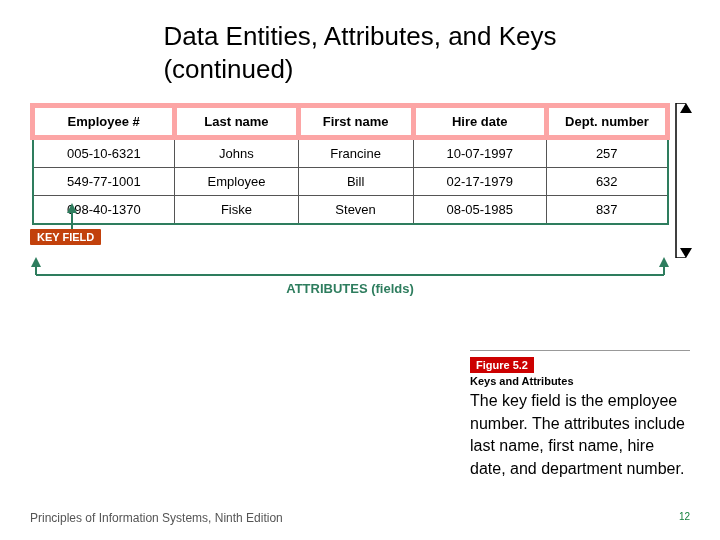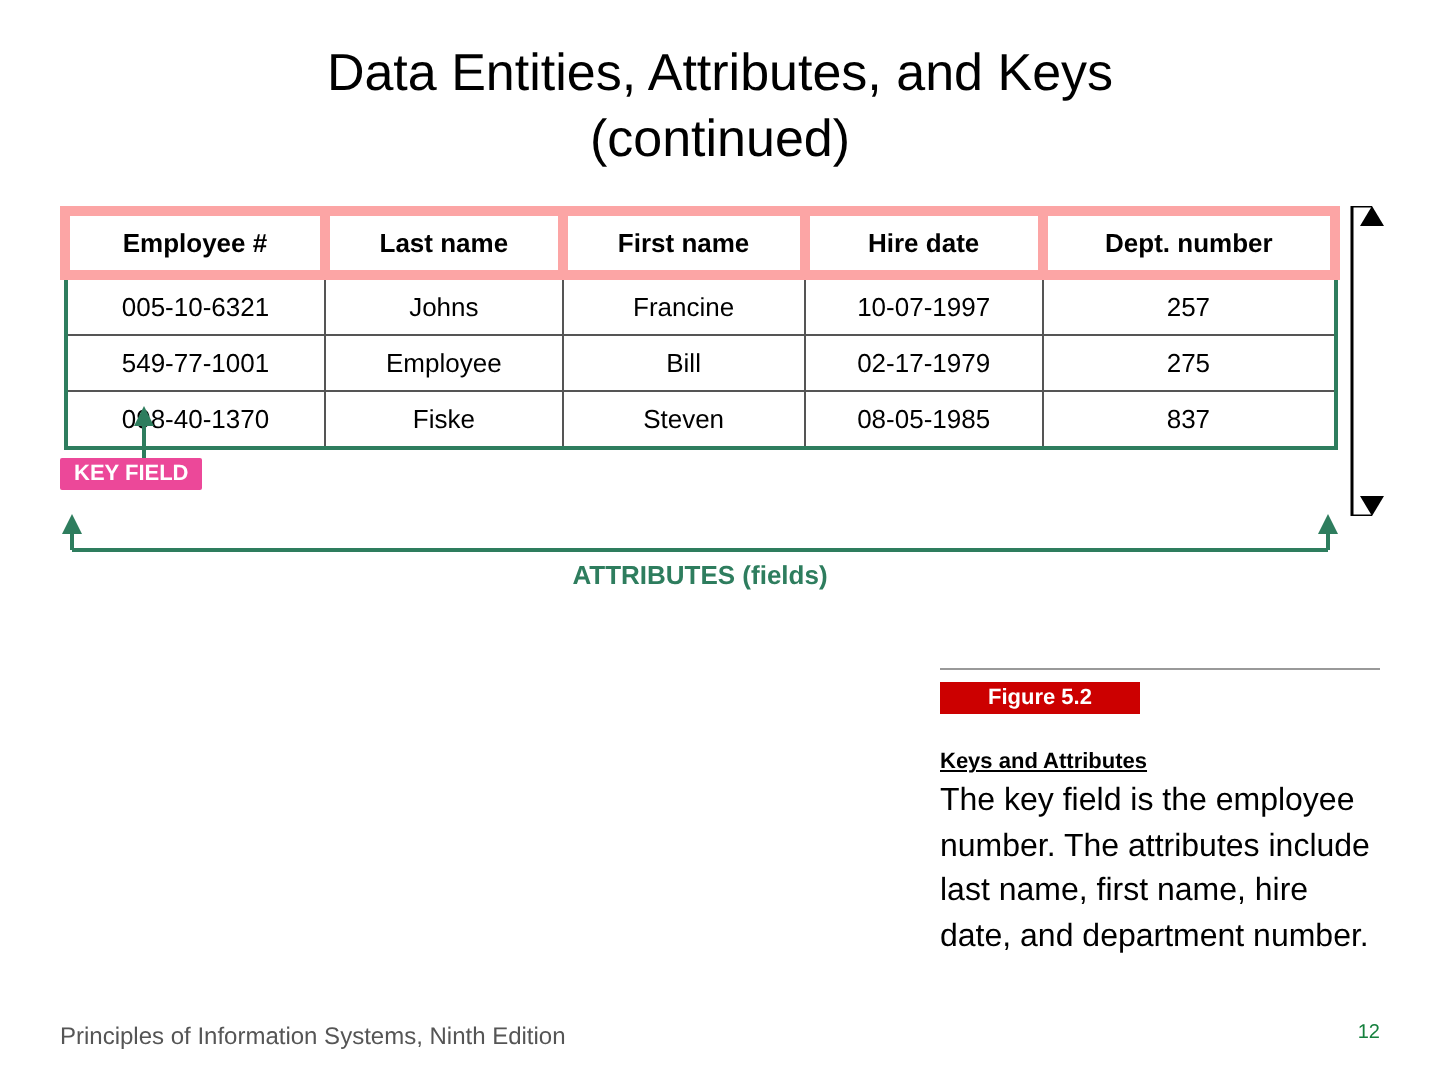--- a/index.html
+++ b/index.html
@@ -17,21 +17,20 @@
       height: 540px;
       padding: 20px 30px;
       display: flex;
       flex-direction: column;
       align-items: center;
     }
 
     .title {
       font-size: 26px;
       font-weight: normal;
-      text-align: center;
       color: #000;
       margin-bottom: 18px;
       line-height: 1.25;
     }
 
     .table-container {
       position: relative;
       width: 640px;
     }
 
@@ -46,51 +45,50 @@
       border: 5px solid #fca5a5;
       padding: 6px 8px;
       font-size: 13px;
       font-weight: bold;
       text-align: center;
       color: #000;
     }
 
     .main-table td {
       border: 1px solid #555;
-      padding: 6px 9px;
+      padding: 6px 24px;
       font-size: 13px;
       text-align: center;
       color: #000;
       background: #fff;
     }
 
     
     .figure-area {
       position: absolute;
       right: 30px;
       bottom: 60px;
       width: 220px;
     }
 
     .figure-title-box {
       background: #cc0000;
       color: #fff;
       font-size: 11px;
       font-weight: bold;
-      padding: 2px 24px;
+      padding: 2px 6px;
       display: inline-block;
-      margin-bottom: 18px;
+      margin-bottom: 2px;
     }
 
     .figure-caption-title {
       font-size: 11px;
       font-weight: bold;
       color: #000;
       margin-bottom: 3px;
-      text-decoration: underline;
     }
 
     .figure-caption-text {
       font-size: 16px;
       color: #000;
       line-height: 1.4;
     }
 
     .figure-divider {
       border: none;
@@ -148,21 +146,21 @@
             <td>Johns</td>
             <td>Francine</td>
             <td>10-07-1997</td>
             <td>257</td>
           </tr>
           <tr>
             <td>549-77-1001</td>
             <td>Employee</td>
             <td>Bill</td>
             <td>02-17-1979</td>
-            <td>275</td>
+            <td>632</td>
           </tr>
           <tr>
             <td>098-40-1370</td>
             <td>Fiske</td>
             <td>Steven</td>
             <td>08-05-1985</td>
             <td>837</td>
           </tr>
         </tbody>
       </table>
@@ -178,21 +176,21 @@
       </svg>
 
     </div>
 
     <div style="position:relative; width:640px; height:30px; margin-top:0px;">
 
       <svg style="position:absolute; left:32px; top:-22px; width:20px; height:30px;">
         <line x1="10" y1="28" x2="10" y2="4" stroke="#2e7d5e" stroke-width="2"></line>
         <polygon points="10,0 5,10 15,10" fill="#2e7d5e"></polygon>
       </svg>
-      <div style="position:absolute; left:0; top:4px; background:#ec4899; color:#fff; font-size:11px; font-weight:bold; padding:2px 7px; border-radius:1px;">
+      <div style="position:absolute; left:0; top:4px; background:#c2410c; color:#fff; font-size:11px; font-weight:bold; padding:2px 7px; border-radius:1px;">
         <span>KEY FIELD</span>
       </div>
     </div>
 
     <div style="position:relative; width:640px; height:20px; margin-top:2px;">
       <svg style="width:640px; height:20px;">
 
         <line x1="6" y1="18" x2="6" y2="4" stroke="#2e7d5e" stroke-width="2"></line>
         <polygon points="6,0 1,10 11,10" fill="#2e7d5e"></polygon>
 

